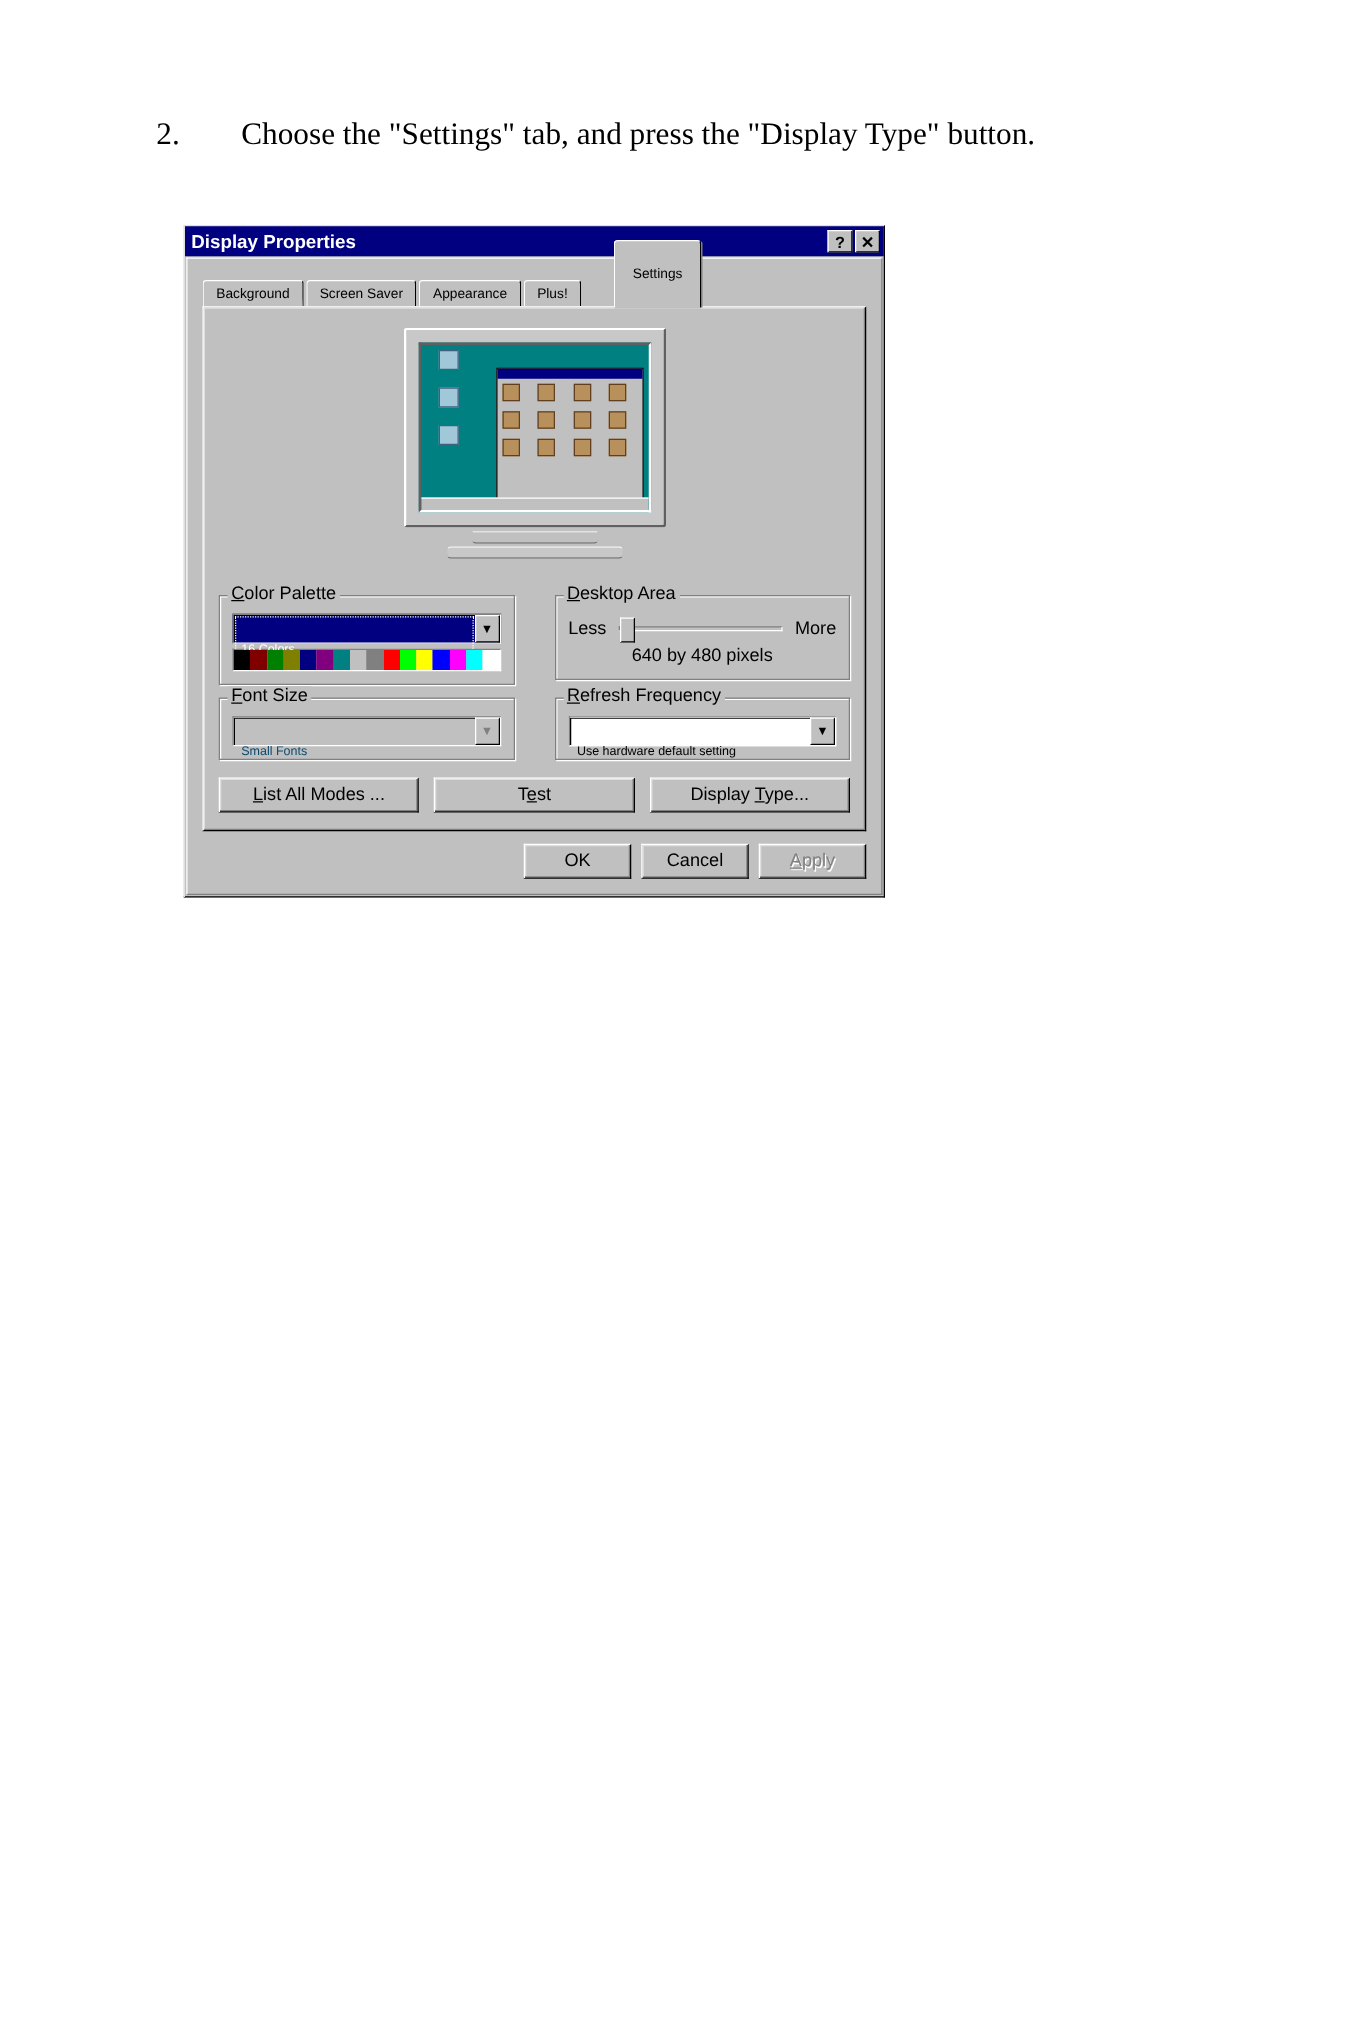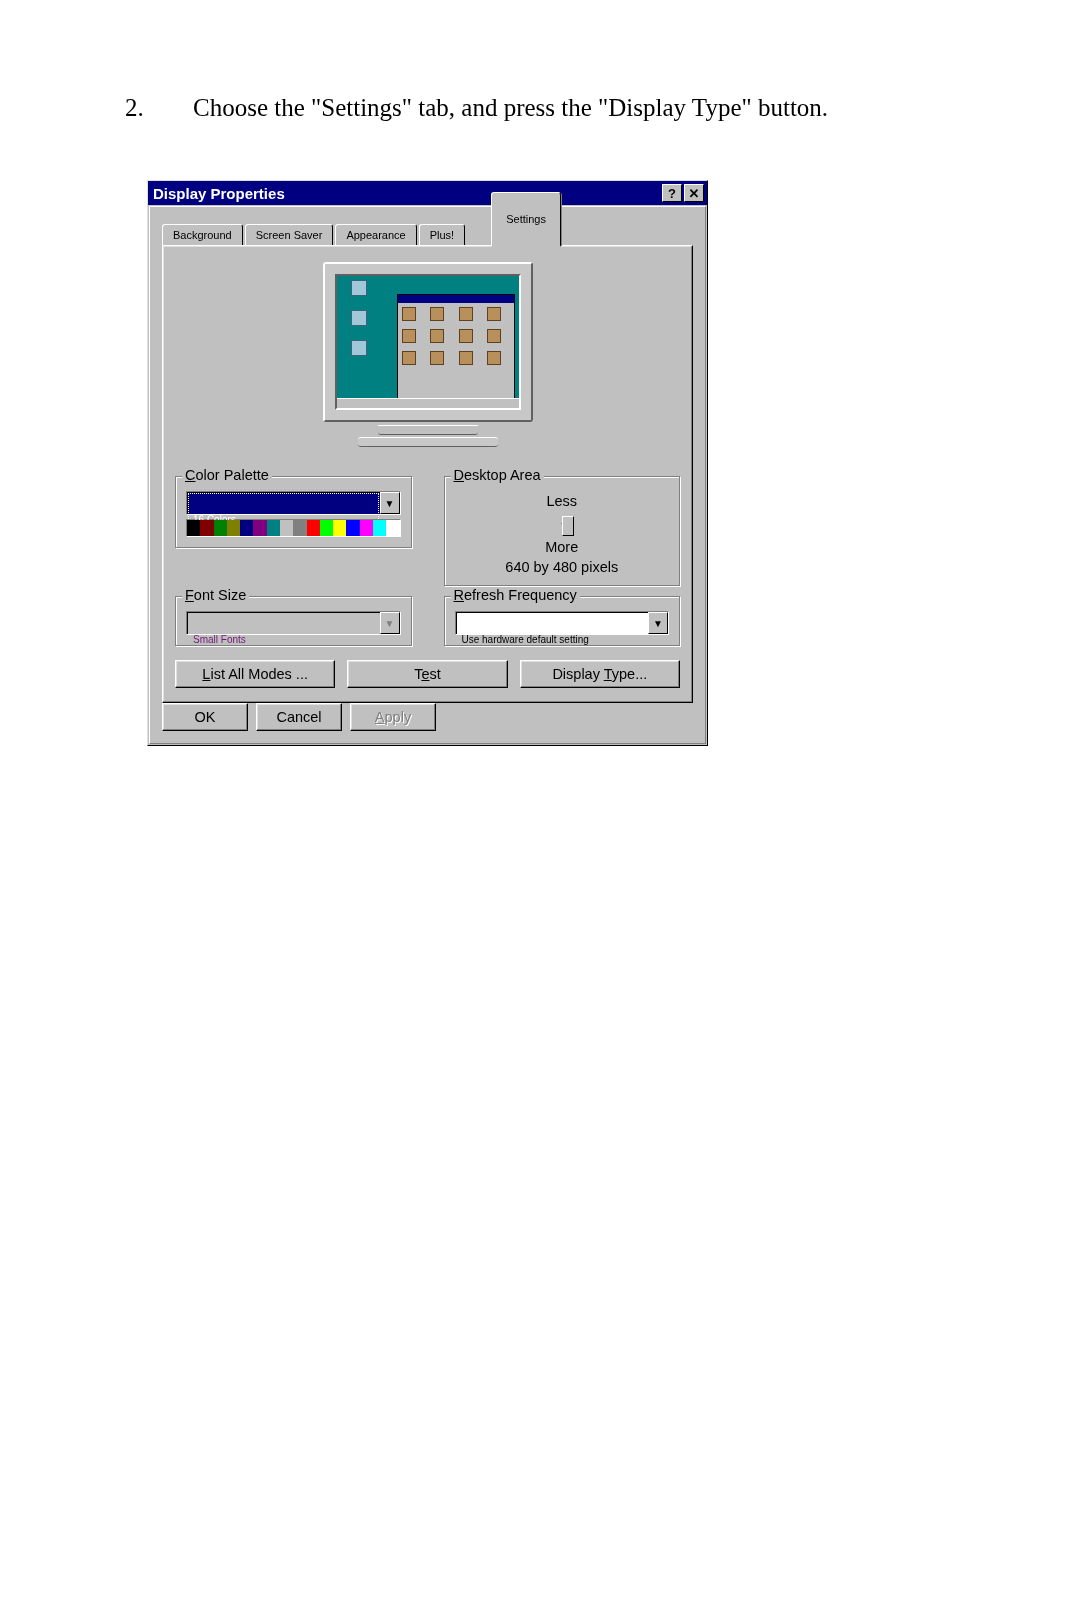--- a/index.html
+++ b/index.html
@@ -199,35 +199,35 @@
   .dropdown .ddbtn {
     width: 20px; background: #c0c0c0;
     border-top: 1px solid #fff;
     border-left: 1px solid #fff;
     border-right: 1px solid #000;
     border-bottom: 1px solid #000;
     display:flex; align-items:center; justify-content:center;
     font-size: 10px;
   }
   .dropdown.disabled { background: #c0c0c0; }
-  .dropdown.disabled .ddtext { color: #701a75; }
+  .dropdown.disabled .ddtext { color: #0c4a6e; }
   .dropdown.disabled .ddbtn { color: #808080; }
 
   .palette {
     margin-top: 4px;
     height: 18px;
     display: flex;
     border-top: 1px solid #808080;
     border-left: 1px solid #808080;
     border-right: 1px solid #fff;
     border-bottom: 1px solid #fff;
   }
   .palette div { flex:1; }
 
-  .slider-row { display:flex; align-items:center; gap:6px; font-size:14.5px; margin-top:2px;flex-direction:column;}
+  .slider-row { display:flex; align-items:center; gap:6px; font-size:14.5px; margin-top:2px;}
   .slider-track {
     flex:1; height: 4px;
     border-top:1px solid #808080; border-left:1px solid #808080;
     border-bottom:1px solid #fff; border-right:1px solid #fff;
     position: relative; margin: 8px 4px;
   }
   .slider-thumb {
     position:absolute; left:0; top:-8px;
     width:12px; height:20px; background:#c0c0c0;
     border-top:1px solid #fff; border-left:1px solid #fff;
@@ -241,21 +241,21 @@
     height: 28px;
     background:#c0c0c0;
     border-top:1px solid #fff; border-left:1px solid #fff;
     border-right:1px solid #000; border-bottom:1px solid #000;
     box-shadow: inset -1px -1px 0 #808080, inset 1px 1px 0 #dfdfdf;
     display:flex; align-items:center; justify-content:center;
     font-size:14.5px;
     font-family: inherit;
   }
   .btn.disabled { color:#808080; text-shadow: 1px 1px 0 #fff; }
-  .dlg-footer { display:flex; gap:8px; }
+  .dlg-footer { display:flex; justify-content:flex-end; gap:8px; margin-top:10px; }
   .dlg-footer .btn { width: 86px; }
 
   .u { text-decoration: underline; }
 </style>
 </head>
 <body>
 
 <div class="page">
 
   <div class="instruction">

